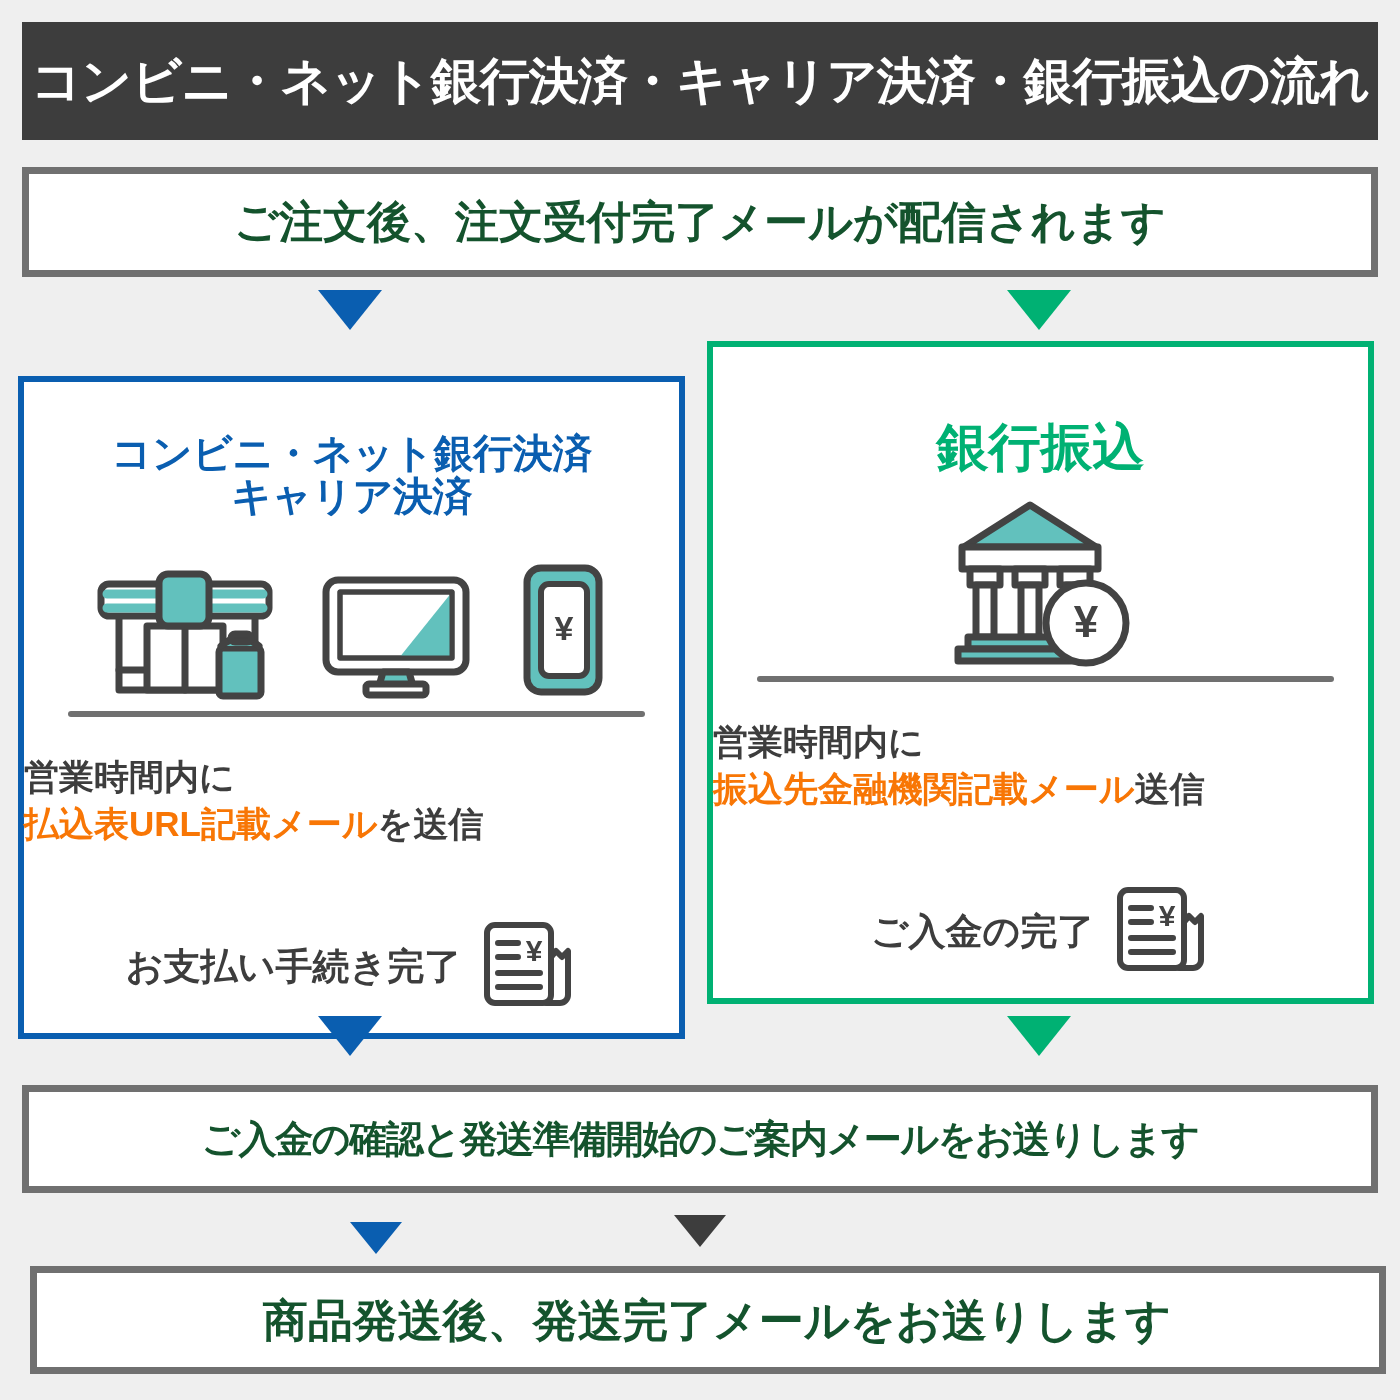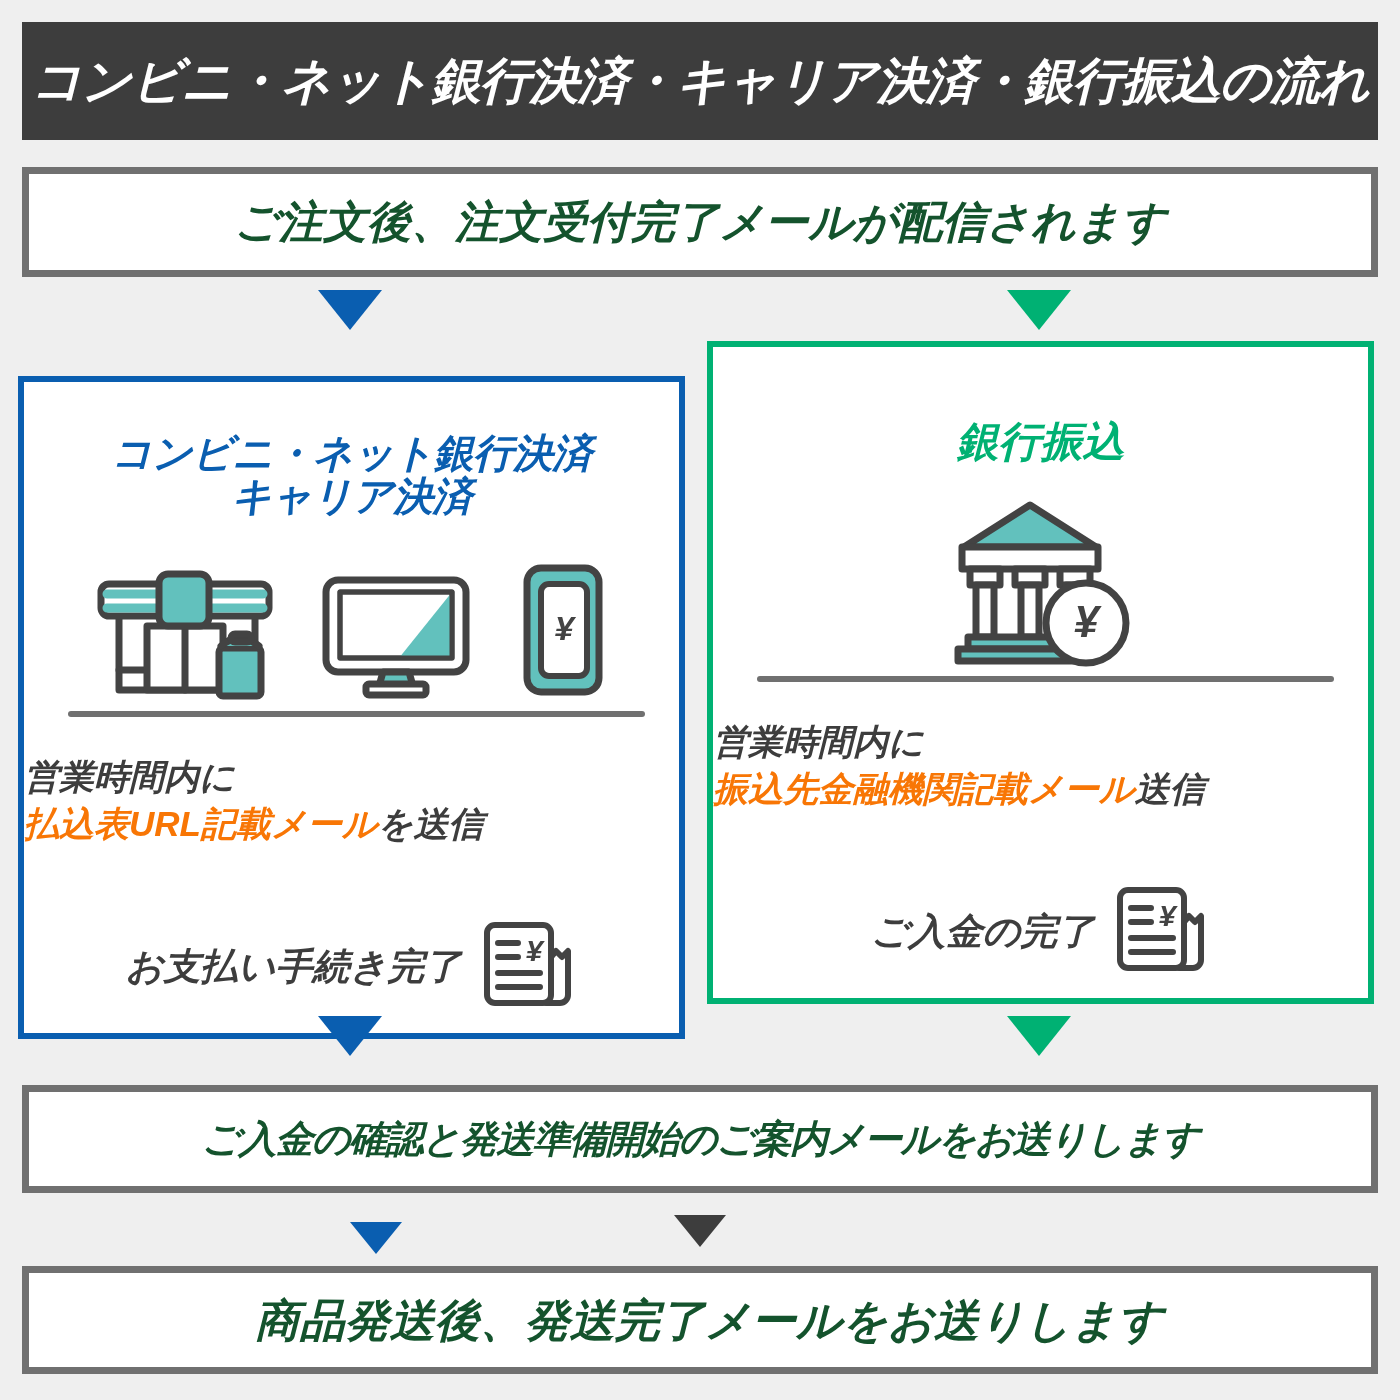--- a/index.html
+++ b/index.html
@@ -11,21 +11,20 @@
     height: 1400px;
     background: #efefef;
     font-family: "Liberation Sans", "DejaVu Sans", sans-serif;
     overflow: hidden;
   }
   #root {
     position: relative;
     width: 1400px;
     height: 1076px;
     box-sizing: border-box;
-    font-style: italic;
   }
 
   
   .header-bar {
     position: absolute;
     left: 22px;
     top: 22px;
     width: 1356px;
     height: 118px;
     background: #3d3d3d;
@@ -58,21 +57,21 @@
     white-space: nowrap;
     line-height: 1;
   }
 
   #box-order     { left: 22px; top: 167px; width: 1356px; height: 110px; }
   #box-order .step-text     { font-size: 44px; }
 
   #box-confirm   { left: 22px; top: 1085px; width: 1356px; height: 108px; }
   #box-confirm .step-text   { font-size: 38px; letter-spacing: -1.5px; }
 
-  #box-shipped   { left: 22px; top: 1266px; width: 1356px; height: 108px; padding-left: 18px; }
+  #box-shipped   { left: 30px; top: 1266px; width: 1356px; height: 108px; padding-left: 18px; }
   #box-shipped .step-text   { font-size: 45px; }
 
   
   .tri {
     position: absolute;
     width: 0;
     height: 0;
     border-left-style: solid;
     border-right-style: solid;
     border-top-style: solid;
@@ -106,21 +105,21 @@
   .panel-title {
     position: absolute;
     left: 0;
     width: 100%;
     text-align: center;
     font-weight: 700;
     line-height: 1.08;
     white-space: nowrap;
   }
   #panel-conveni .panel-title { top: 50px;  color: #0a5eb0; font-size: 40px; letter-spacing: -0.5px; }
-  #panel-bank    .panel-title { top: 72px;  color: #00b173; font-size: 42px; }
+  #panel-bank    .panel-title { top: 72px;  color: #00b173; font-size: 52px; }
 
   .icon-row {
     position: absolute;
     left: 0;
     width: 100%;
     display: flex;
     align-items: flex-end;
     justify-content: center;
   }
   #panel-conveni .icon-row { top: 178px; gap: 48px; }

